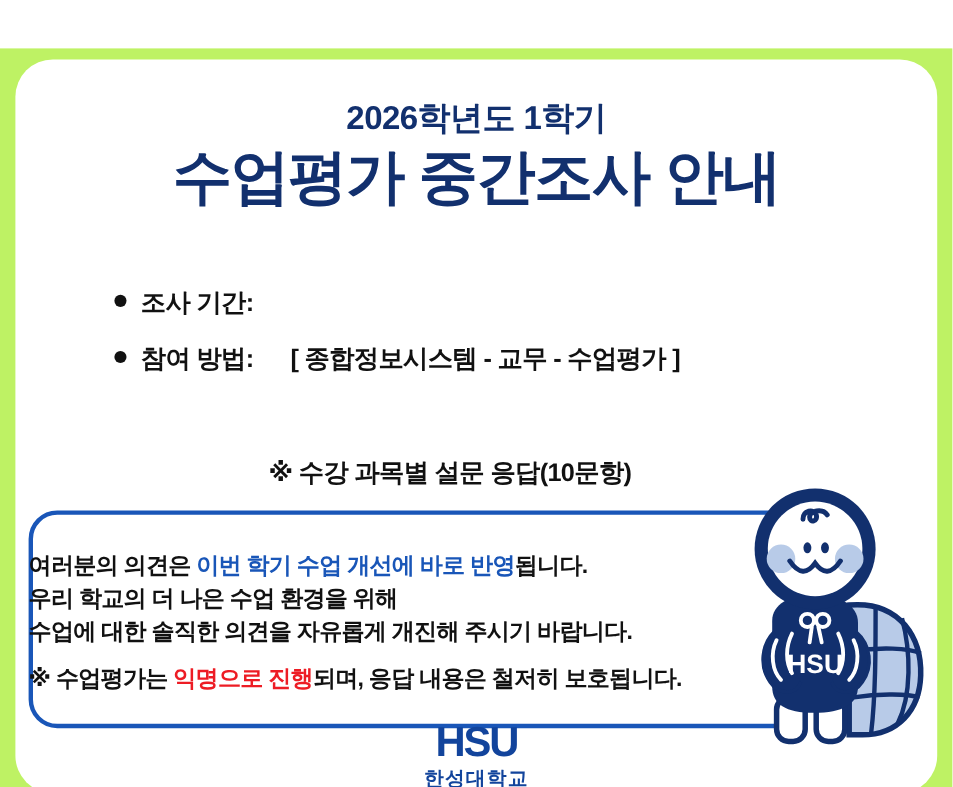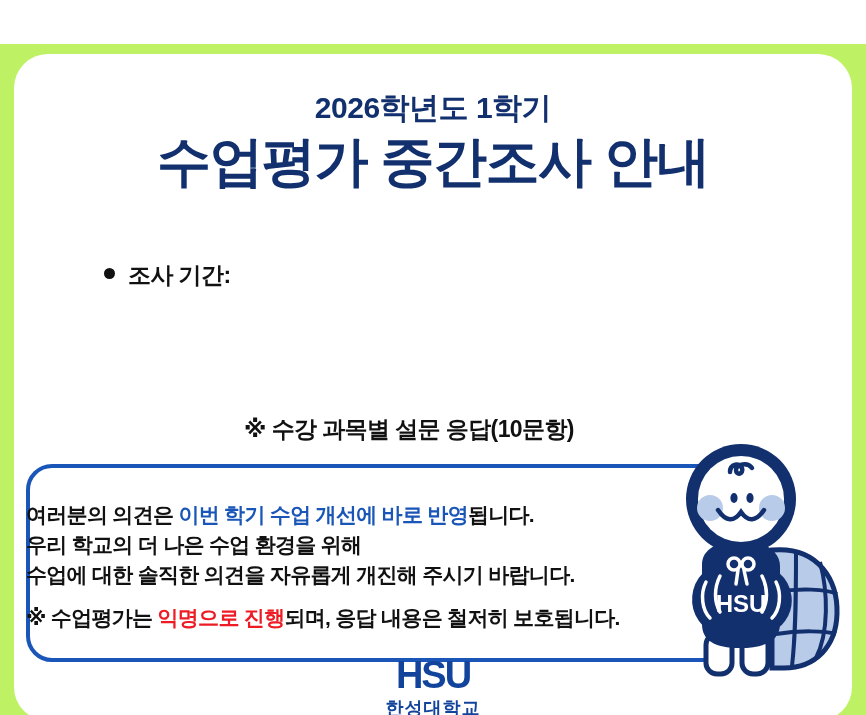--- a/index.html
+++ b/index.html
@@ -211,20 +211,25 @@
   </div>
 
   <div class="info-list">
 
     <div class="info-row">
       <span class="bullet-dot"></span>
       <span class="info-label">조사 기간:</span>
     </div>
 
 
+    <div class="info-row">
+      <span class="bullet-dot"></span>
+      <span class="info-label">참여 방법:</span>
+      <span class="info-value">[ 종합정보시스템 - 교무 - 수업평가 ]</span>
+    </div>
 
   </div>
 
   <div class="info-note">※ 수강 과목별 설문 응답(10문항)</div>
 
   <div class="message-box"></div>
 
   <div class="message-lines">
     <div class="msg-line"><span>여러분의 의견은 </span><span class="msg-hl-blue">이번 학기 수업 개선에 바로 반영</span><span>됩니다.</span></div>
 

